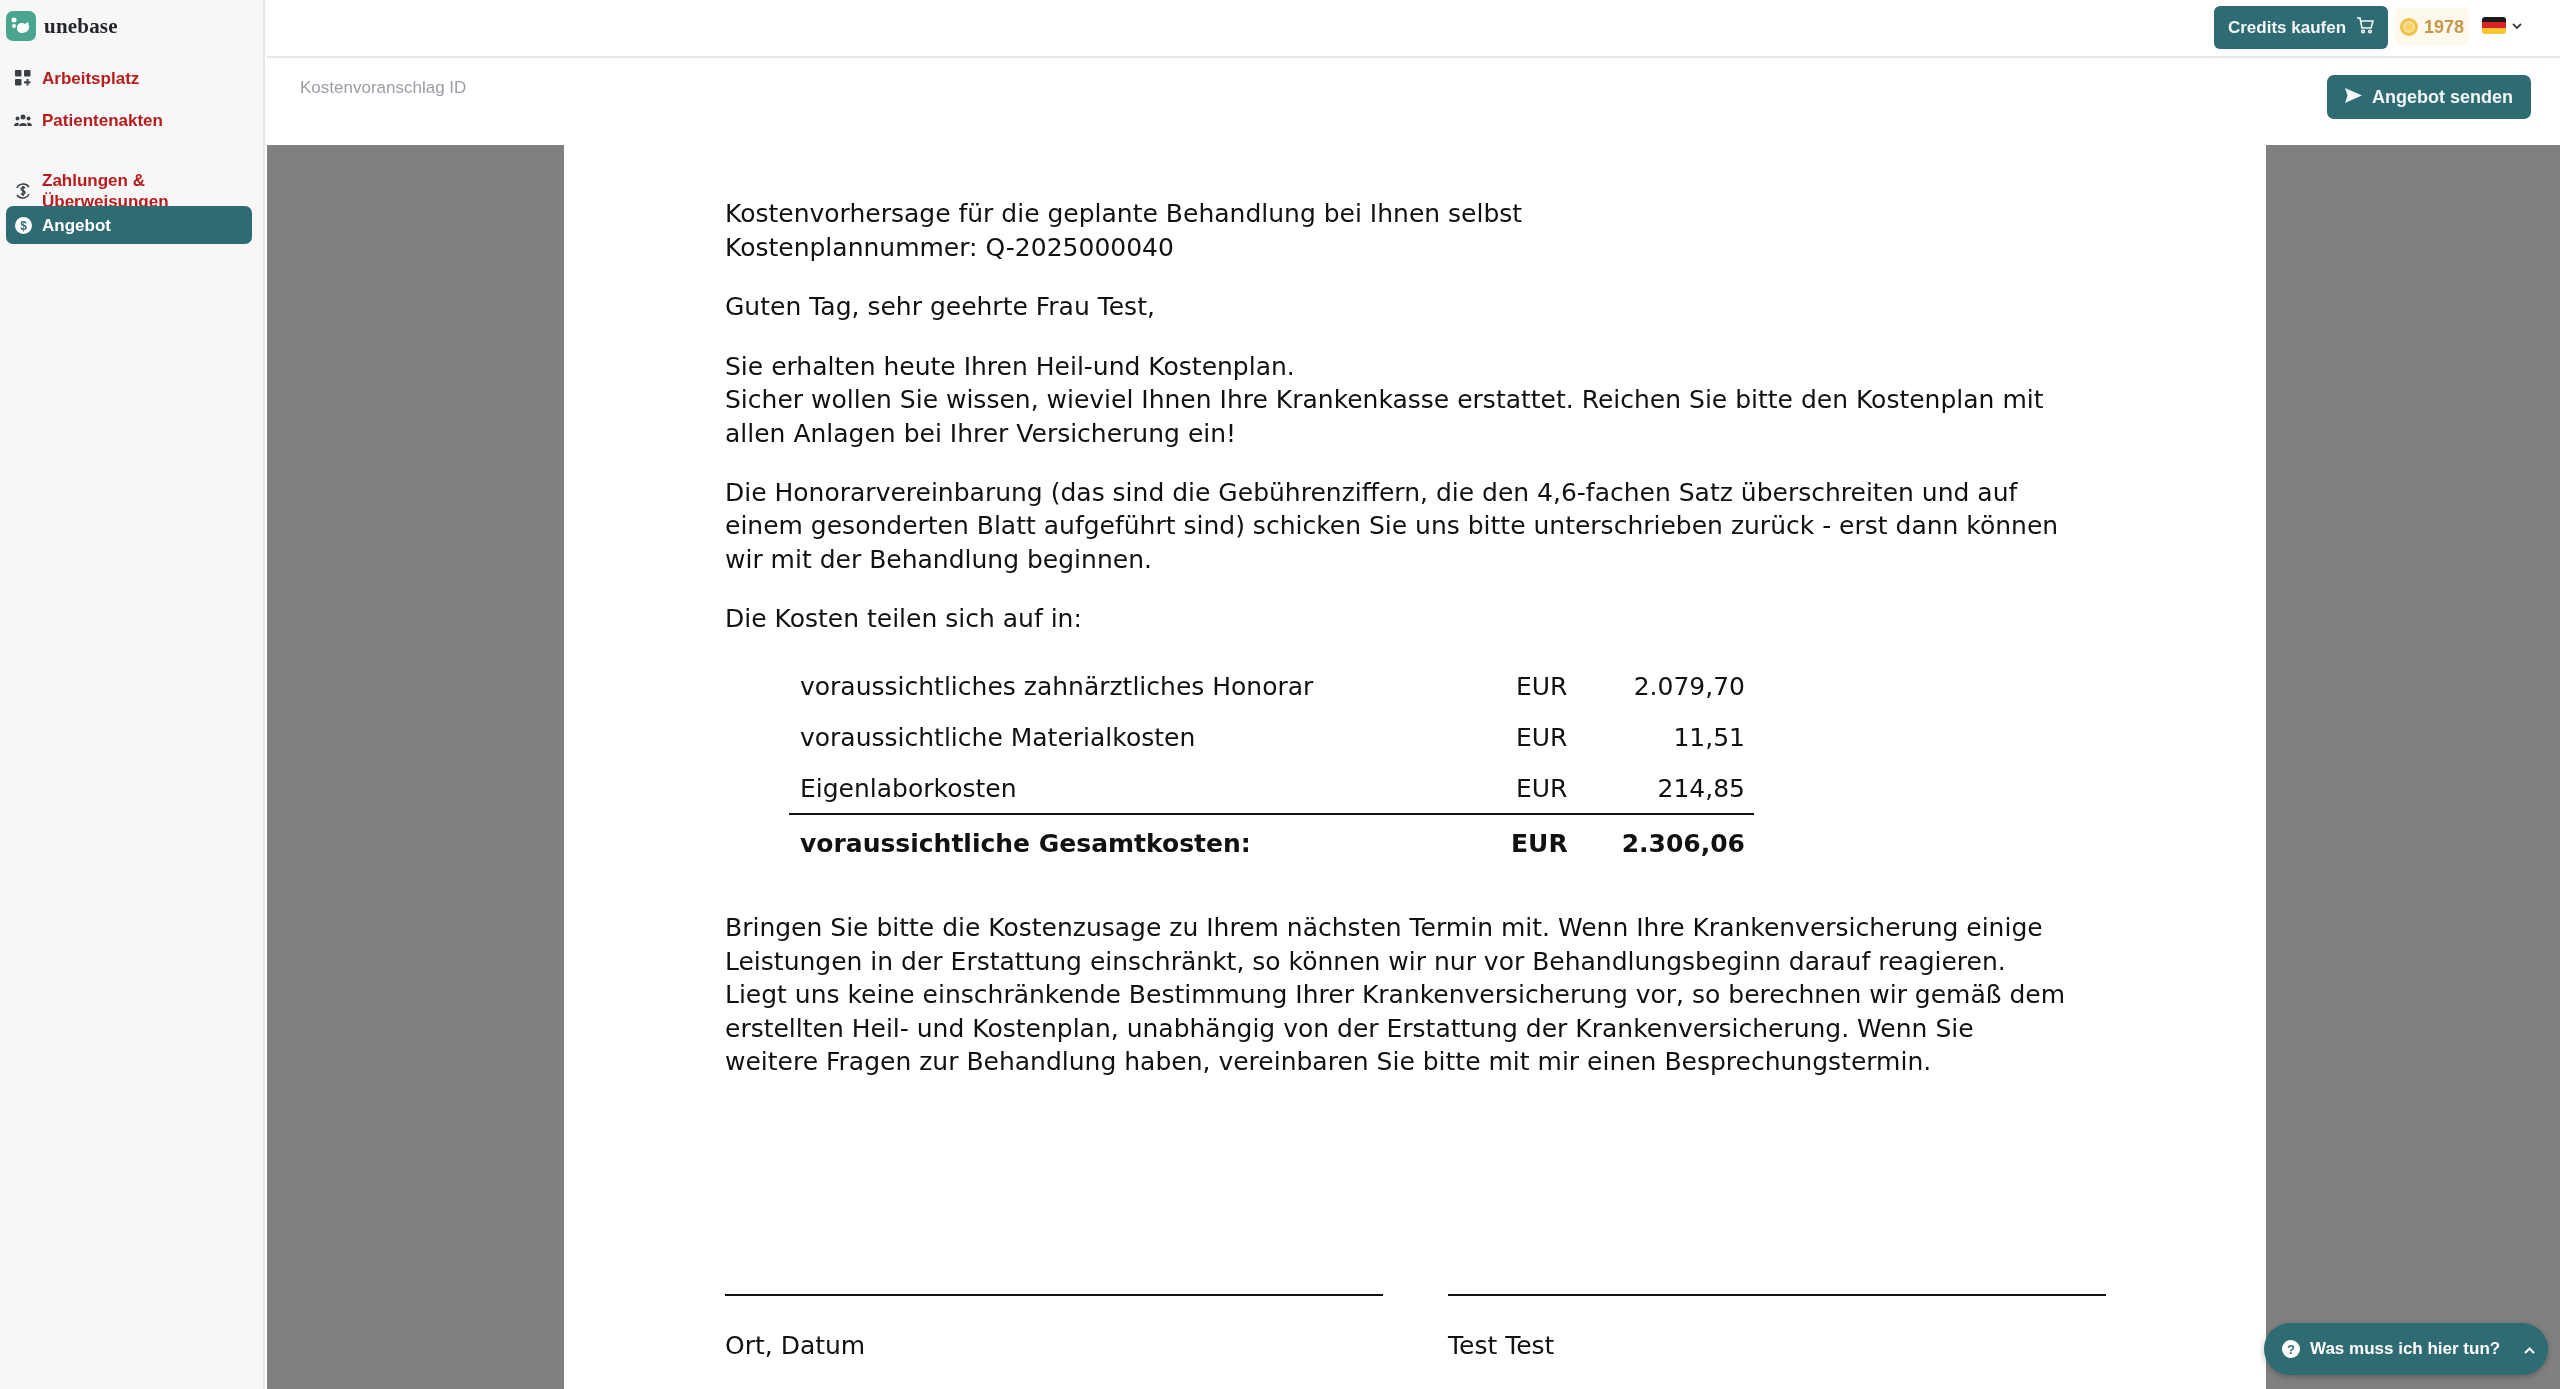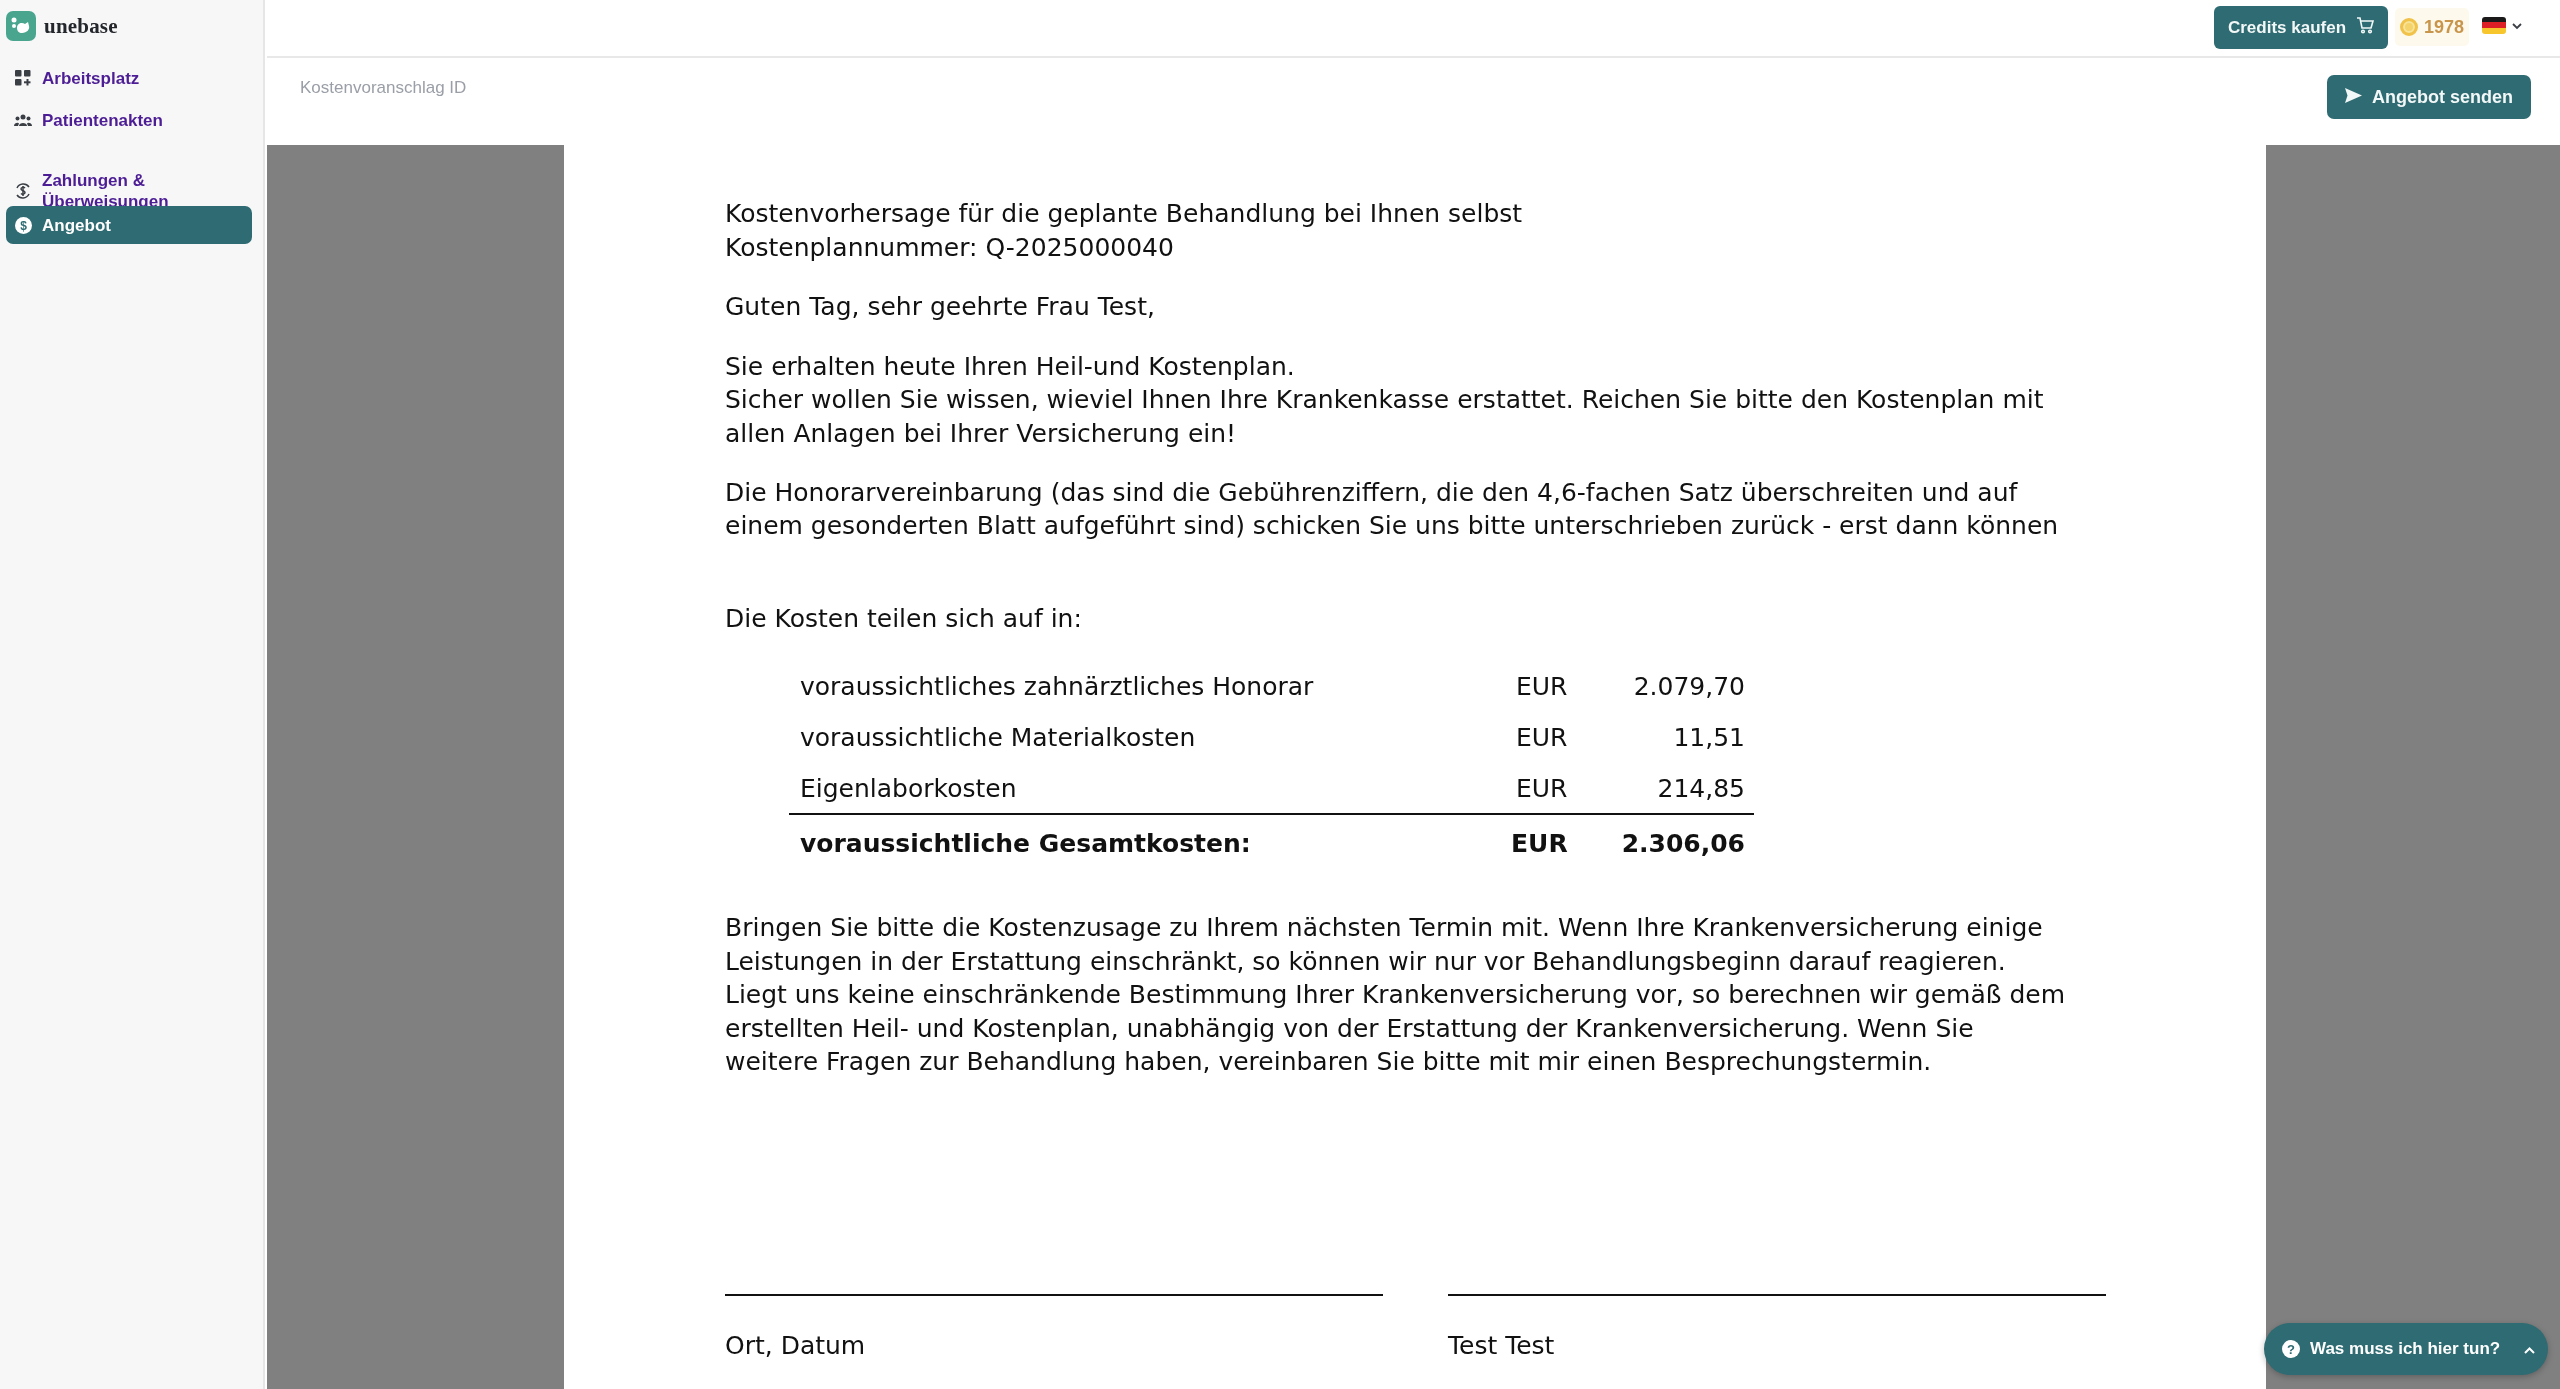--- a/index.html
+++ b/index.html
@@ -4,21 +4,21 @@
 <style>
   * { box-sizing: border-box; margin: 0; padding: 0; }
   html, body { width: 2560px; height: 1389px; overflow: hidden; background: #ffffff; }
   body { font-family: "Liberation Sans", sans-serif; color: #1f2328; position: relative; }
 
   
   .sidebar { position: absolute; left: 0; top: 0; width: 265px; height: 1389px; background: #f7f7f7; border-right: 2px solid #e6e6e6; }
   .brand { position: absolute; left: 6px; top: 11px; display: flex; align-items: center; gap: 8px; font-family: Liberation Serif, serif; }
   .brand-logo { width: 30px; height: 30px; border-radius: 7px; background: #4aa58f; display: flex; align-items: center; justify-content: center; }
   .brand-name { font-size: 21px; font-weight: 700; color: #23262b; letter-spacing: 0.2px; }
-  .nav-item { position: absolute; left: 6px; width: 246px; display: flex; align-items: center; gap: 10px; padding-left: 8px; color: #4c1d95; font-size: 17px; font-weight: 600; border-radius: 7px; cursor: pointer; }
+  .nav-item { position: absolute; left: 6px; width: 246px; display: flex; align-items: center; gap: 10px; padding-left: 8px; color: #b91c1c; font-size: 17px; font-weight: 600; border-radius: 7px; cursor: pointer; }
   .nav-item .ico { width: 18px; height: 18px; display: flex; align-items: center; justify-content: center; flex: 0 0 18px; }
   .nav-item.active { background: #2e6b72; color: #ffffff; height: 38px; }
   .nav-item .lbl { line-height: 21px; }
 
   
   .topbar { position: absolute; left: 267px; top: 0; right: 0; height: 58px; background: #ffffff; border-bottom: 2px solid #e8e8e8; }
   .credits-btn { position: absolute; left: 2214px; top: 6px; width: 174px; height: 43px; background: #2e6b72; color: #f2f7f7; border-radius: 6px; font-size: 17px; font-weight: 600; display: flex; align-items: center; justify-content: center; gap: 10px; }
   .coin-badge { position: absolute; left: 2395px; top: 8px; height: 38px; width: 74px; background: #fdf9ec; border-radius: 5px; display: flex; align-items: center; justify-content: center; gap: 6px; color: #c8954b; font-size: 18px; font-weight: 600; }
   .coin { width: 18px; height: 18px; border-radius: 50%; background: #f4d46a; border: 3px solid #f1c24a; box-shadow: inset 0 0 0 2px #f7e39a; }
   .lang { position: absolute; left: 2482px; top: 16px; display: flex; align-items: center; gap: 6px; }
@@ -164,20 +164,21 @@
     <div class="t" style="top:86px">Kostenplannummer: Q-2025000040</div>
 
     <div class="t" style="top:145px">Guten Tag, sehr geehrte Frau Test,</div>
 
     <div class="t" style="top:205px">Sie erhalten heute Ihren Heil-und Kostenplan.</div>
     <div class="t" style="top:238px">Sicher wollen Sie wissen, wieviel Ihnen Ihre Krankenkasse erstattet. Reichen Sie bitte den Kostenplan mit</div>
     <div class="t" style="top:272px">allen Anlagen bei Ihrer Versicherung ein!</div>
 
     <div class="t" style="top:331px">Die Honorarvereinbarung (das sind die Gebührenziffern, die den 4,6-fachen Satz überschreiten und auf</div>
     <div class="t" style="top:364px">einem gesonderten Blatt aufgeführt sind) schicken Sie uns bitte unterschrieben zurück - erst dann können</div>
+    <div class="t" style="top:398px">wir mit der Behandlung beginnen.</div>
 
     <div class="t" style="top:457px">Die Kosten teilen sich auf in:</div>
 
     <div class="cost-row" style="top:525px">
       <span class="lbl">voraussichtliches zahnärztliches Honorar</span>
       <span class="cur">EUR</span>
       <span class="amt">2.079,70</span>
     </div>
     <div class="cost-row" style="top:576px">
       <span class="lbl">voraussichtliche Materialkosten</span>

